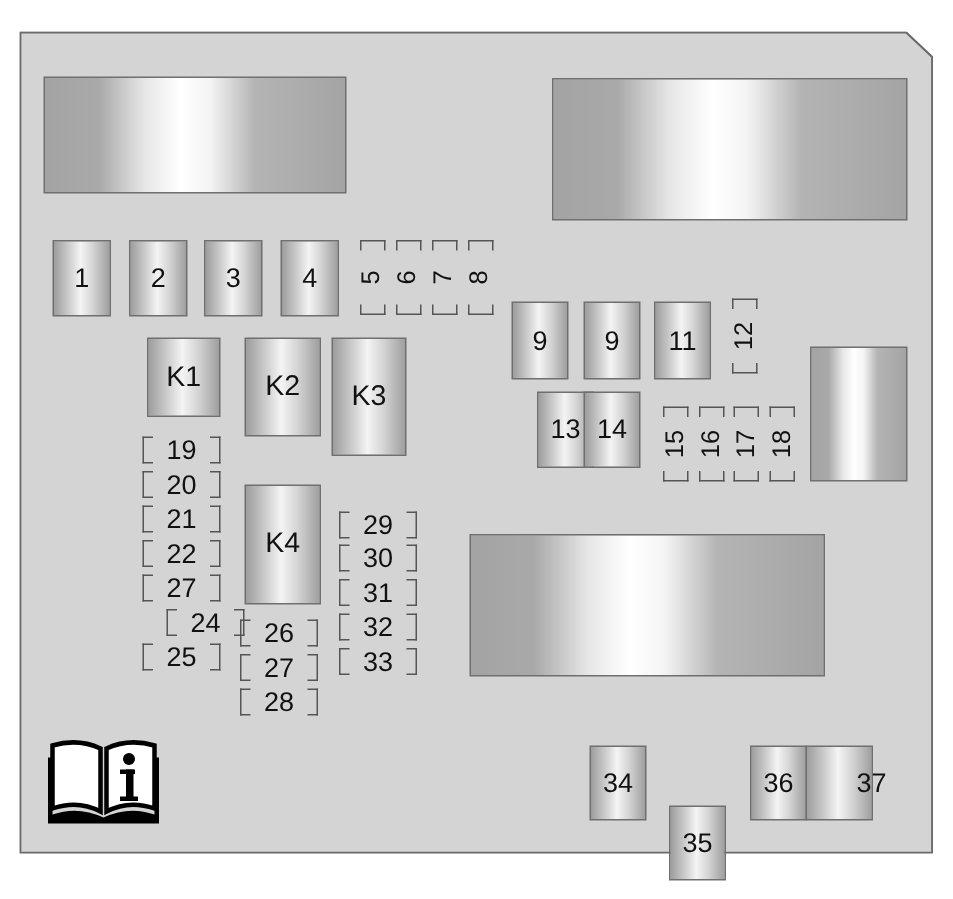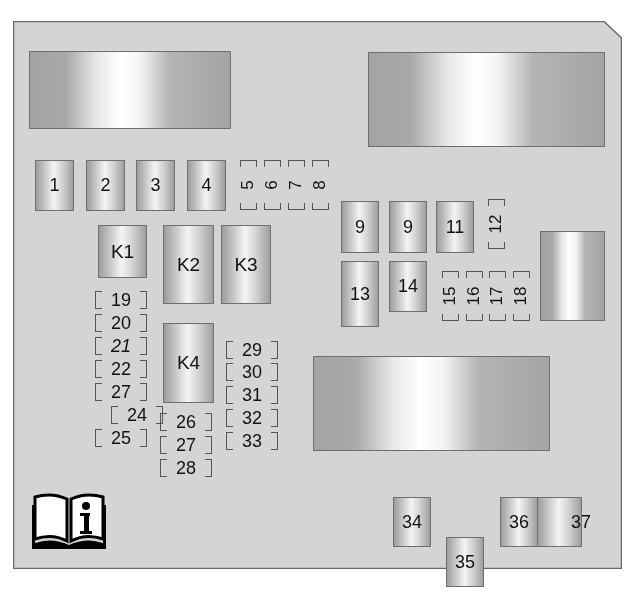--- a/index.html
+++ b/index.html
@@ -49,28 +49,28 @@
     <span>6</span>
   </div>
 <div class="vslot" style="left:286px;top:160px;height:50px;">
     <span>7</span>
   </div>
 <div class="vslot" style="left:310px;top:160px;height:50px;">
     <span>8</span>
   </div>
 
 <div class="block metal relay" style="left:98px;top:225px;width:49px;height:53px;">K1</div>
-<div class="block metal relay" style="left:163px;top:225px;width:51px;height:79px;">K2</div>
+<div class="block metal relay" style="left:163px;top:225px;width:51px;height:66px;">K2</div>
 <div class="block metal relay" style="left:221px;top:225px;width:50px;height:79px;">K3</div>
 <div class="block metal relay" style="left:163px;top:323px;width:51px;height:80px;">K4</div>
 
 <div class="block metal fuse" style="left:341px;top:201px;width:38px;height:52px;">9</div>
 <div class="block metal fuse" style="left:389px;top:201px;width:38px;height:52px;">9</div>
 <div class="block metal fuse" style="left:436px;top:201px;width:38px;height:52px;">11</div>
-<div class="block metal fuse" style="left:341px;top:261px;width:38px;height:66px;">13</div>
+<div class="block metal fuse" style="left:358px;top:261px;width:38px;height:51px;">13</div>
 <div class="block metal fuse" style="left:389px;top:261px;width:38px;height:51px;">14</div>
 
 <div class="vslot" style="left:486px;top:199px;height:50px;">
     <span>12</span>
   </div>
 
 <div class="vslot" style="left:440px;top:271px;height:50px;">
     <span>15</span>
   </div>
 <div class="vslot" style="left:464px;top:271px;height:50px;">
@@ -78,21 +78,21 @@
   </div>
 <div class="vslot" style="left:487px;top:271px;height:50px;">
     <span>17</span>
   </div>
 <div class="vslot" style="left:511px;top:271px;height:50px;">
     <span>18</span>
   </div>
 
 <div class="slot" style="left:95px;top:290px;width:52px;">19</div>
 <div class="slot" style="left:95px;top:313px;width:52px;">20</div>
-<div class="slot" style="left:95px;top:336px;width:52px;font-style:italic;">21</div>
+<div class="slot" style="left:95px;top:336px;width:52px;">21</div>
 <div class="slot" style="left:95px;top:359px;width:52px;">22</div>
 <div class="slot" style="left:95px;top:382px;width:52px;">27</div>
 <div class="slot" style="left:95px;top:405px;width:52px;margin-left:16px;">24</div>
 <div class="slot" style="left:95px;top:428px;width:52px;">25</div>
 
 <div class="slot" style="left:160px;top:412px;width:52px;">26</div>
 <div class="slot" style="left:160px;top:435px;width:52px;">27</div>
 <div class="slot" style="left:160px;top:458px;width:52px;">28</div>
 
 <div class="slot" style="left:226px;top:340px;width:52px;">29</div>

